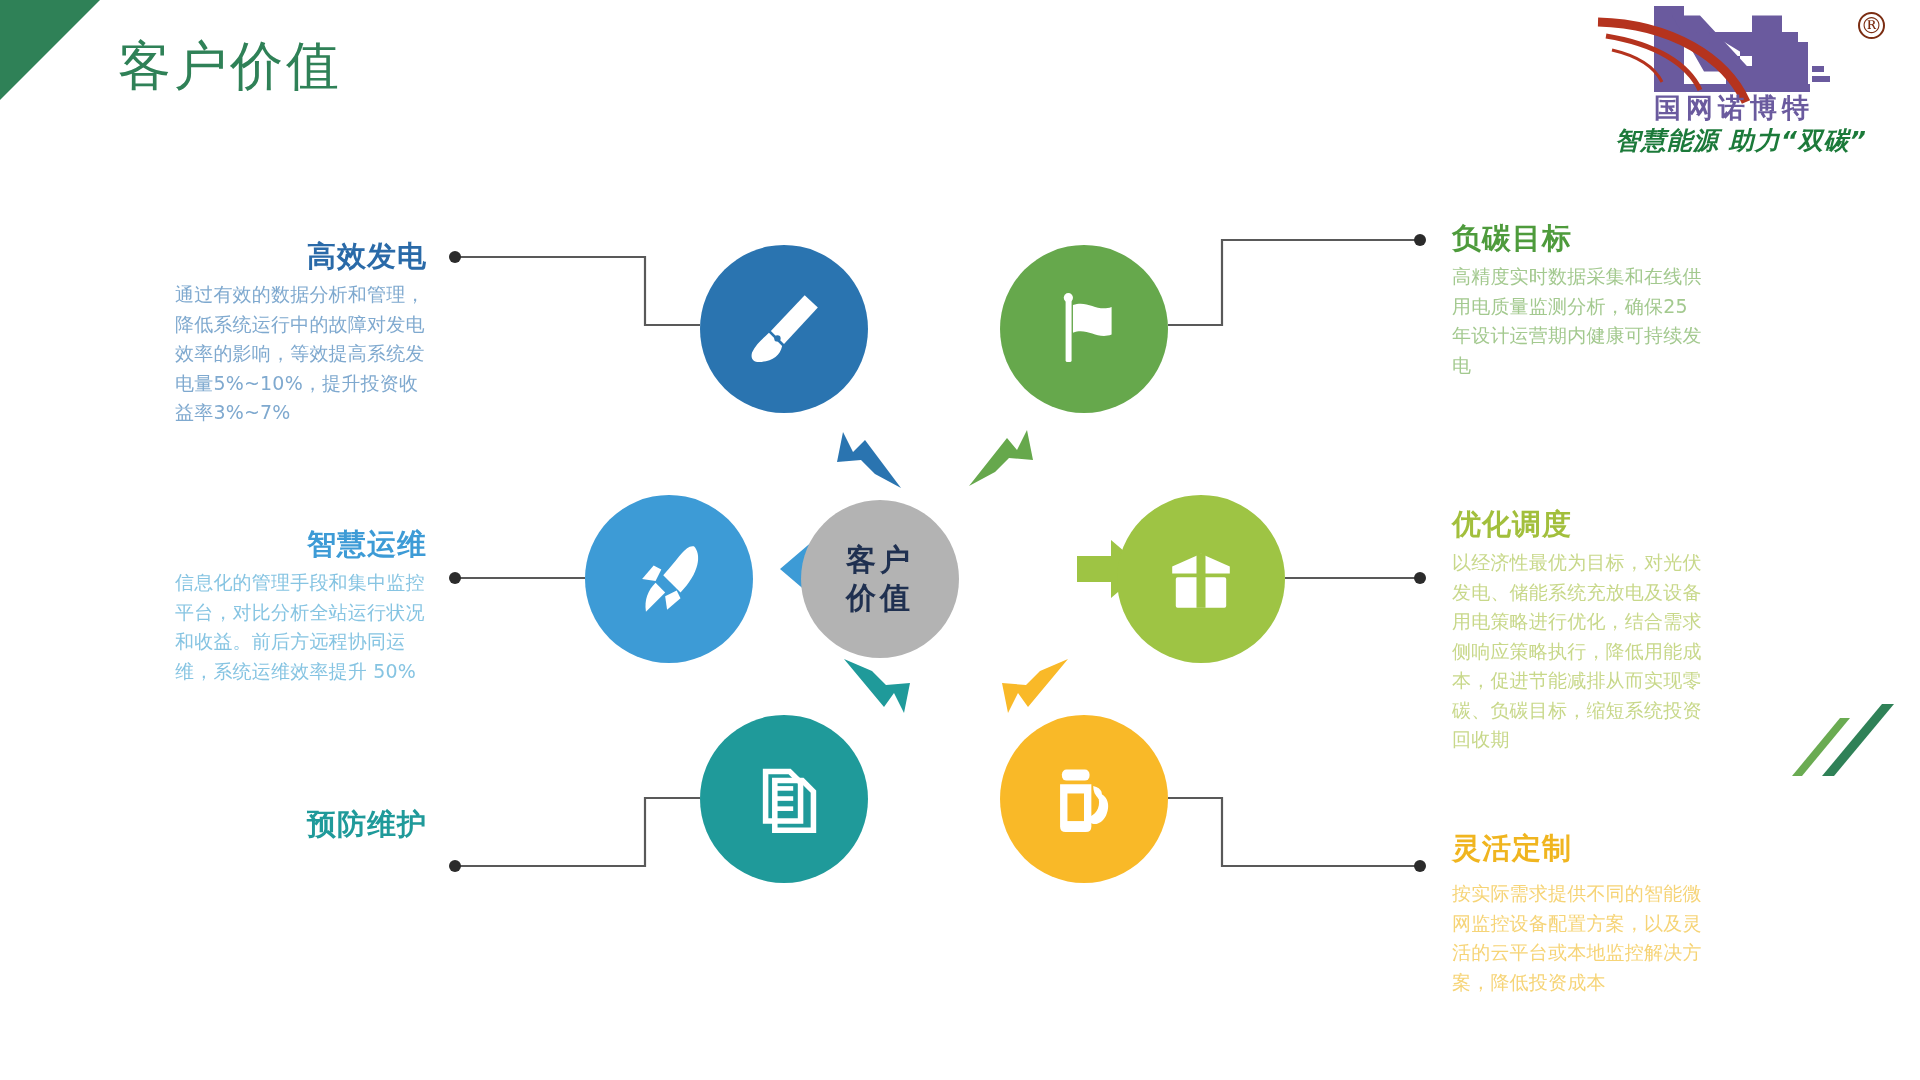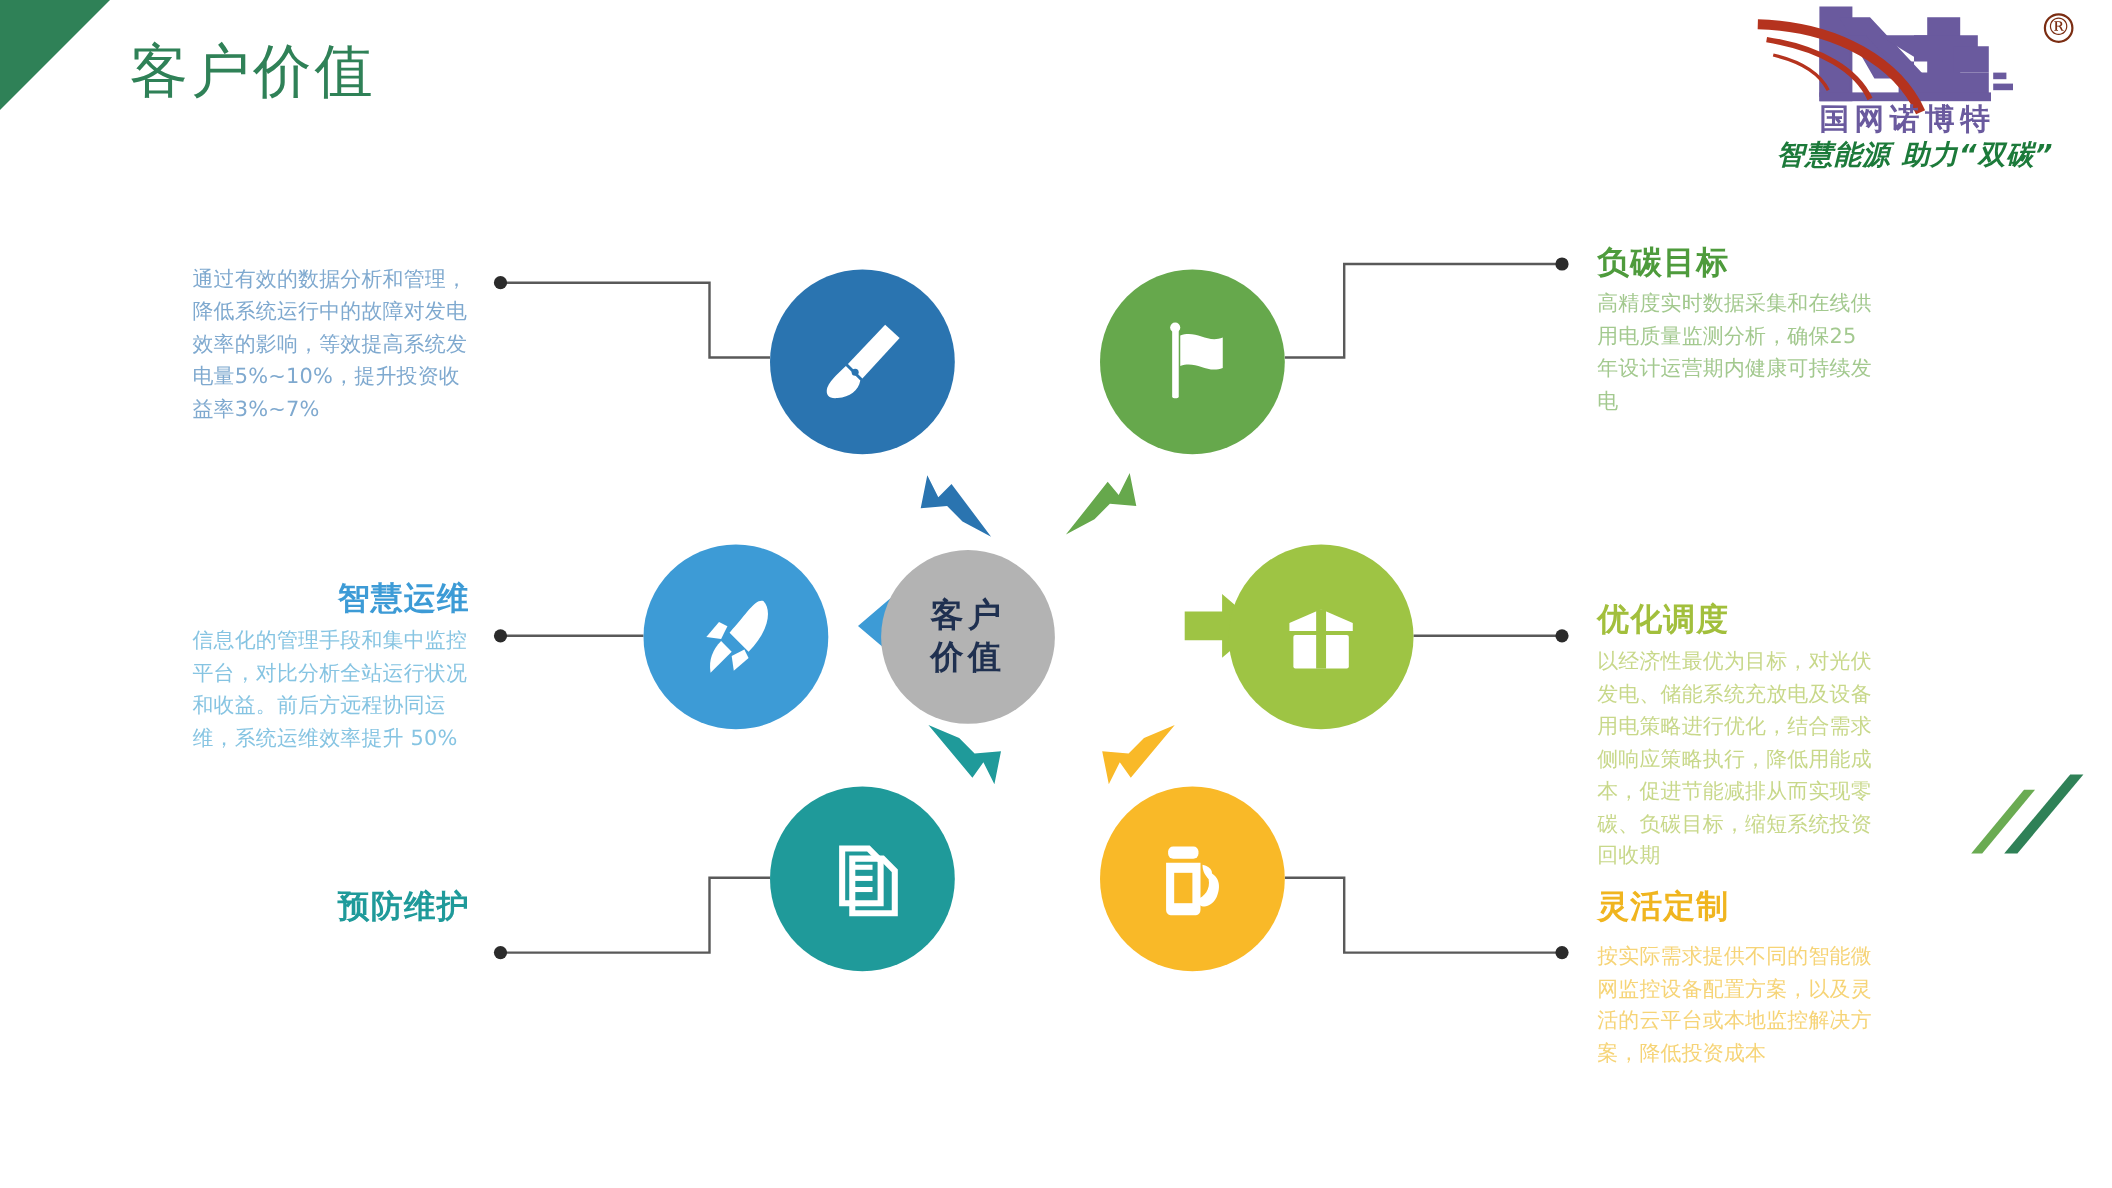--- a/index.html
+++ b/index.html
@@ -278,40 +278,41 @@
       </svg>
     </span>
   </div>
 
   <div class="center-node" style="left:801px; top:500px; width:158px; height:158px;">
     <span>客户</span>
     <span>价值</span>
   </div>
 
   <div class="block left" style="left:175px; top:240px;">
+    <h3 style="color:#2a6aa8;">高效发电</h3>
     <p style="color:#7fa9cf;">通过有效的数据分析和管理，降低系统运行中的故障对发电效率的影响，等效提高系统发电量5%~10%，提升投资收益率3%~7%</p>
   </div>
 
   <div class="block left" style="left:175px; top:528px;">
     <h3 style="color:#3d9bd6;">智慧运维</h3>
     <p style="color:#86c4e2;">信息化的管理手段和集中监控平台，对比分析全站运行状况和收益。前后方远程协同运维，系统运维效率提升 50%</p>
   </div>
 
   <div class="block left" style="left:175px; top:808px;">
     <h3 style="color:#1f9a9a;">预防维护</h3>
   </div>
 
   <div class="block right" style="left:1452px; top:222px;">
     <h3 style="color:#4e9b3c;">负碳目标</h3>
     <p style="color:#a3c98f;">高精度实时数据采集和在线供用电质量监测分析，确保25年设计运营期内健康可持续发电</p>
   </div>
 
-  <div class="block right" style="left:1452px; top:547px;">
+  <div class="block right" style="left:1452px; top:508px;">
     <h3 style="color:#a2bf3c;">优化调度</h3>
     <p style="color:#c8d88a;">以经济性最优为目标，对光伏发电、储能系统充放电及设备用电策略进行优化，结合需求侧响应策略执行，降低用能成本，促进节能减排从而实现零碳、负碳目标，缩短系统投资回收期</p>
   </div>
 
-  <div class="block right" style="left:1452px; top:808px;">
+  <div class="block right" style="left:1452px; top:832px;">
     <h3 style="color:#f0b51f;">灵活定制</h3>
     <p style="color:#f6d477;margin-top:14px;">按实际需求提供不同的智能微网监控设备配置方案，以及灵活的云平台或本地监控解决方案，降低投资成本</p>
   </div>
 
 </div>
 
 </body></html>

